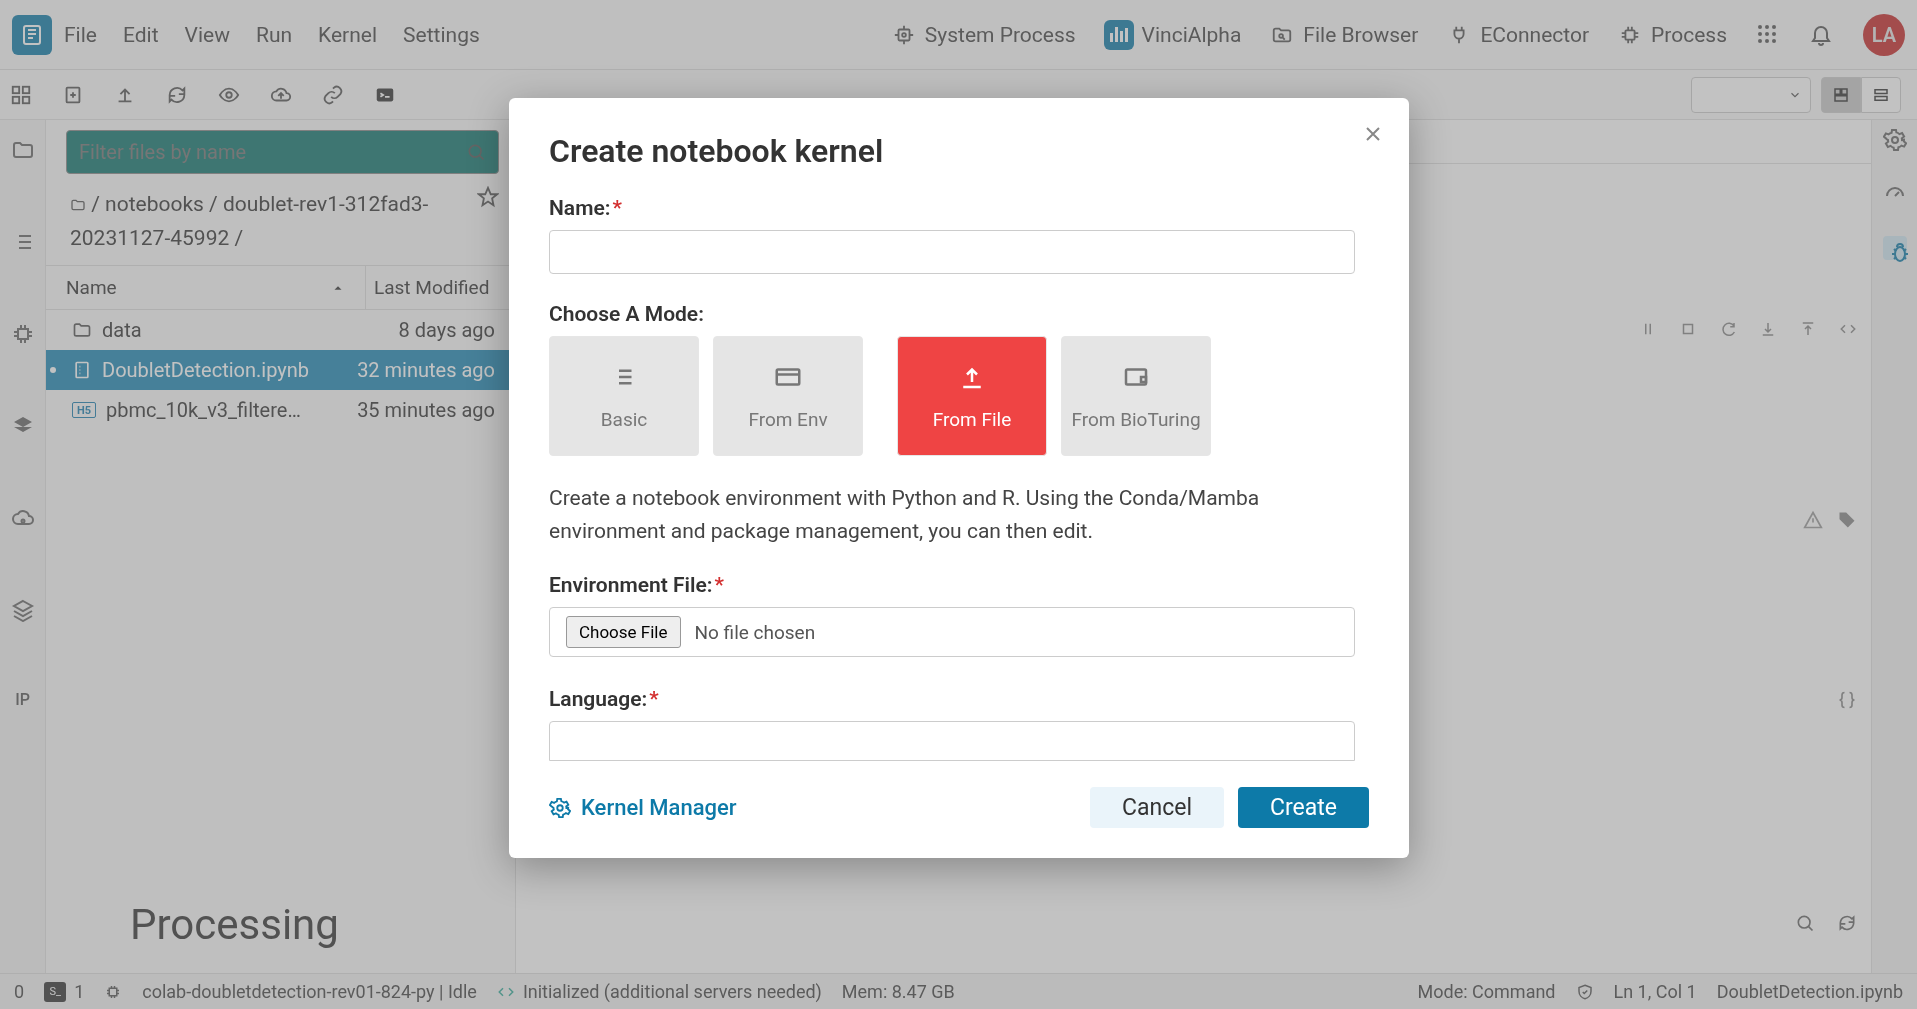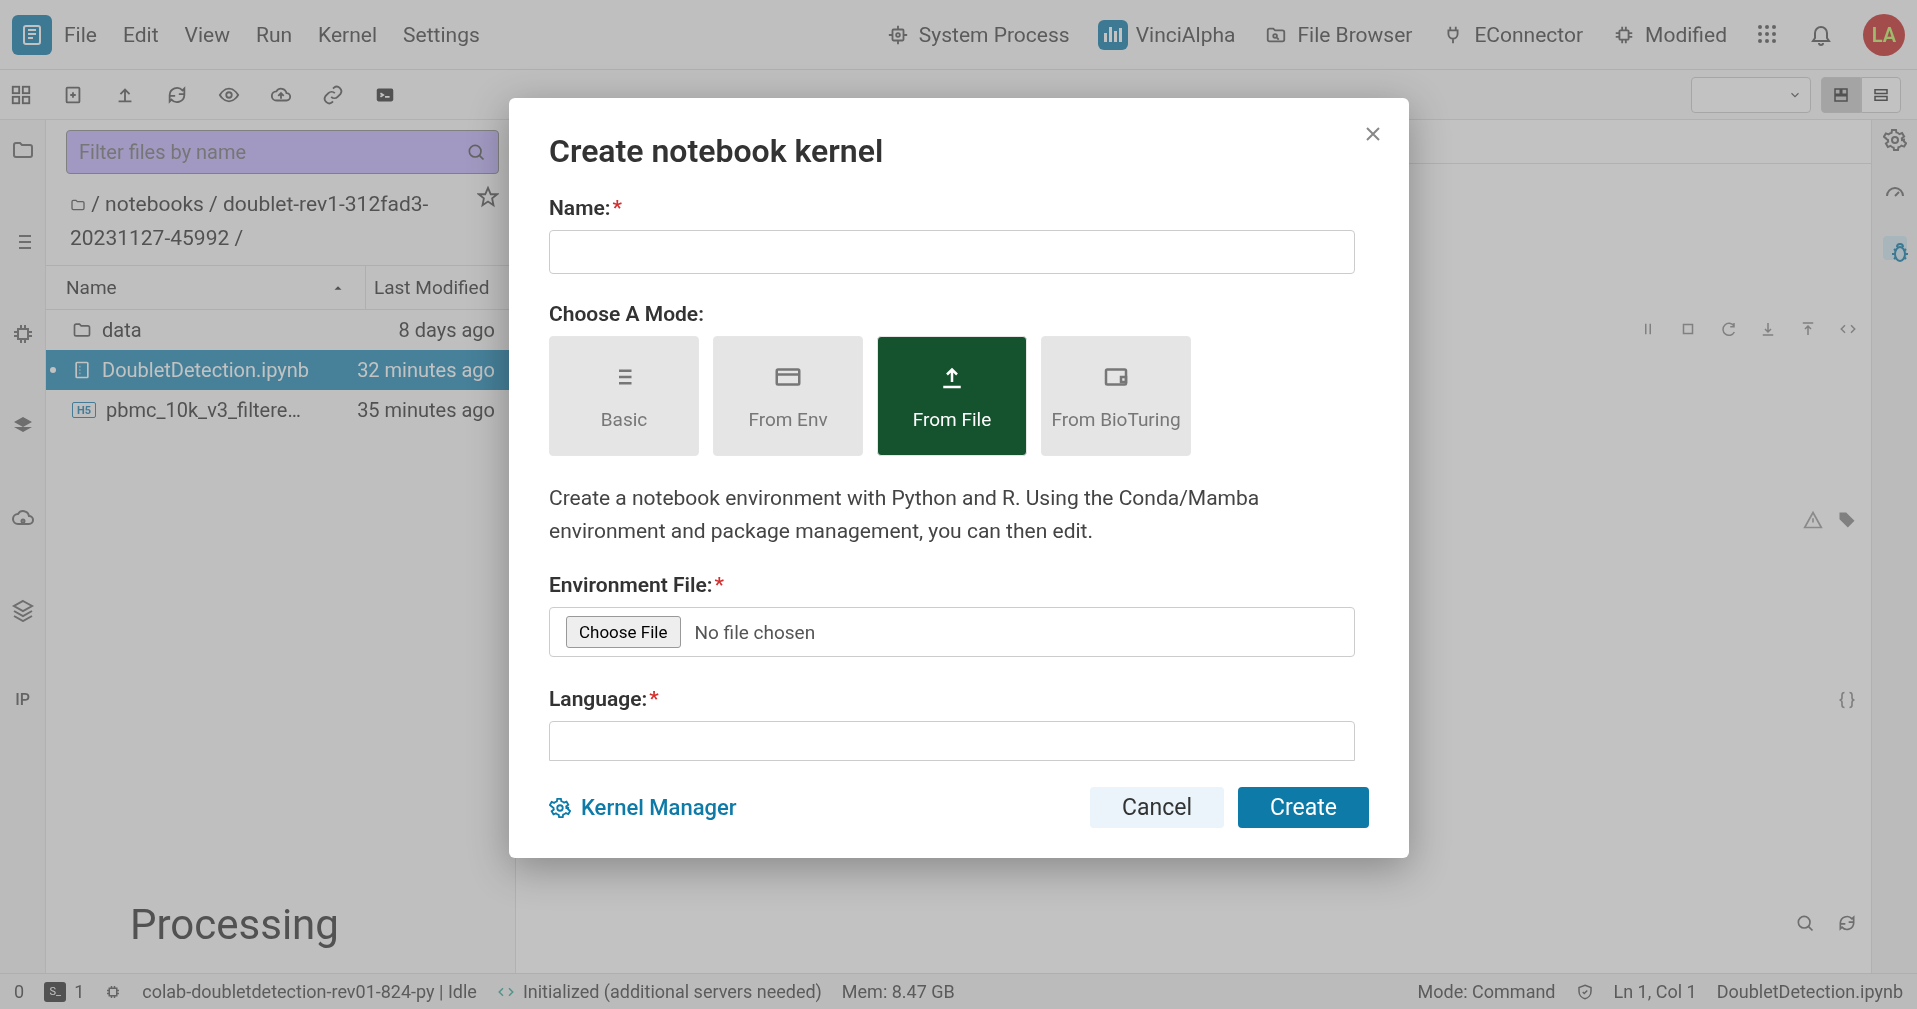--- a/index.html
+++ b/index.html
@@ -9,21 +9,21 @@
 .menubar { height:70px; display:flex; align-items:center; padding:0 12px; border-bottom:1px solid #ddd; background:#fafafa; }
 .logo-box { width:40px; height:40px; background:#0d7aa8; border-radius:6px; display:flex; align-items:center; justify-content:center; color:#fff; font-size:11px; font-weight:700; margin-right:12px; }
 .menu-items { display:flex; gap:26px; }
 .menu-items span { font-size:21px; color:#444; cursor:pointer; }
 .menubar-right { margin-left:auto; display:flex; align-items:center; gap:28px; }
 .topnav-item { display:flex; align-items:center; gap:8px; font-size:21px; color:#444; cursor:pointer; }
 .topnav-item .icn { width:26px; height:26px; display:flex; align-items:center; justify-content:center; color:#555; }
 .vinci-icon { width:30px; height:30px; background:#0d7aa8; border-radius:6px; display:flex; align-items:center; justify-content:center; }
 .vinci-icon .bars { display:flex; gap:2px; align-items:flex-end; }
 .vinci-icon .bars span { width:3px; background:#fff; }
-.avatar { width:42px; height:42px; border-radius:50%; background:#c62828; color:#bef264; display:flex; align-items:center; justify-content:center; font-size:20px; font-weight:600; }
+.avatar { width:42px; height:42px; border-radius:50%; background:#c62828; color:#e5e5e5; display:flex; align-items:center; justify-content:center; font-size:20px; font-weight:600; }
 .bell-icon,.grid9-icon { width:26px; height:26px; color:#555; }
 
 
 .toolbar { height:50px; display:flex; align-items:center; padding:0 10px; gap:30px; border-bottom:1px solid #e0e0e0; background:#fafafa; }
 .tb-icn { width:22px; height:22px; color:#555; }
 .toolbar .spacer { flex:1; }
 .toolbar .right-group { display:flex; align-items:center; gap:10px; margin-right:6px; }
 .kernel-select { height:36px; width:120px; border:1px solid #ccc; border-radius:4px; background:#fff; display:flex; align-items:center; justify-content:flex-end; padding:0 8px; }
 .view-toggle { display:flex; }
 .view-toggle .vt { width:40px; height:36px; border:1px solid #ccc; display:flex; align-items:center; justify-content:center; }
@@ -33,21 +33,21 @@
 
 .main { position:absolute; top:120px; bottom:36px; left:0; right:0; background:#fafafa; }
 
 
 .rail { position:absolute; left:0; top:0; bottom:0; width:46px; background:#f3f3f3; border-right:1px solid #e0e0e0; display:flex; flex-direction:column; align-items:center; padding-top:18px; gap:68px; }
 .rail .ricn { width:24px; height:24px; color:#666; }
 .rail .ip { font-size:16px; color:#555; font-weight:500; }
 
 
 .filepanel { position:absolute; left:46px; top:0; bottom:0; width:470px; border-right:1px solid #e0e0e0; background:#fafafa; display:flex; flex-direction:column; }
-.filter-box { margin:10px 16px 8px 20px; height:44px; border:1px solid #888; border-radius:4px; display:flex; align-items:center; padding:0 12px; background:#c4b5fd; }
+.filter-box { margin:10px 16px 8px 20px; height:44px; border:1px solid #888; border-radius:4px; display:flex; align-items:center; padding:0 12px; background:#0f766e; }
 .filter-box input { flex:1; border:none; outline:none; font-size:20px; background:transparent; }
 .filter-box .srch { width:20px; height:20px; color:#555; }
 .breadcrumb { padding:6px 20px 10px 24px; font-size:21px; color:#333; line-height:1.6; position:relative; }
 .breadcrumb .star { position:absolute; right:16px; top:4px; width:22px; height:22px; color:#555; }
 .filehdr { display:flex; border-top:1px solid #ddd; border-bottom:1px solid #ddd; font-size:19px; color:#333; }
 .filehdr .col-name { flex:1; padding:10px 20px; display:flex; align-items:center; justify-content:space-between; }
 .filehdr .col-mod { width:150px; padding:10px 8px; border-left:1px solid #ddd; }
 .file-row { display:flex; align-items:center; padding:8px 14px; font-size:20px; color:#333; gap:10px; }
 .file-row.sel { background:#1e88b5; color:#fff; position:relative; }
 .file-row.sel::before { content:""; position:absolute; left:4px; width:6px; height:6px; background:#fff; border-radius:50%; }
@@ -85,21 +85,21 @@
 .modal .close { position:absolute; right:24px; top:24px; width:24px; height:24px; color:#888; cursor:pointer; }
 .modal h1 { font-size:32px; font-weight:600; color:#333; margin-bottom:26px; }
 .modal .scrollzone { max-height:620px; overflow-y:auto; padding-right:14px; }
 .modal .scrollzone::-webkit-scrollbar { width:8px; }
 .modal .scrollzone::-webkit-scrollbar-thumb { background:#bbb; border-radius:4px; }
 .fld-label { font-size:21px; font-weight:600; color:#333; margin-bottom:10px; }
 .req { color:#d32f2f; margin-left:2px; }
 .txtinput { width:100%; height:44px; border:1px solid #ccc; border-radius:4px; padding:0 12px; font-size:18px; margin-bottom:28px; }
 .mode-grid { display:flex; gap:14px; margin-bottom:26px; }
 .mode-card { width:150px; height:120px; border:1px solid #e6e6e6; border-radius:4px; background:#e5e5e5; display:flex; flex-direction:column; align-items:center; justify-content:center; gap:16px; cursor:pointer; }
-.mode-card.active { background:#14532d; color:#fff; }
+.mode-card.active { background:#ef4444; color:#fff;margin-left:20px; }
 .mode-card .micn { width:30px; height:30px; }
 .mode-card .mlbl { font-size:19px; color:#777; }
 .mode-card.active .mlbl { color:#fff; }
 .mode-desc { font-size:21px; color:#444; line-height:1.55; margin-bottom:26px; }
 .filepick { width:100%; height:50px; border:1px solid #ccc; border-radius:4px; display:flex; align-items:center; padding:0 16px; gap:14px; margin-bottom:30px; }
 .filepick button { height:32px; padding:0 12px; border:1px solid #999; border-radius:3px; background:#eee; font-size:17px; cursor:pointer; }
 .filepick span { font-size:19px; color:#555; }
 .lang-input { width:100%; height:40px; border:1px solid #ccc; border-radius:4px 4px 0 0; margin-top:10px; }
 .modal-footer { display:flex; align-items:center; margin-top:26px; }
 .km-link { display:flex; align-items:center; gap:10px; color:#0d7aa8; font-size:22px; font-weight:500; cursor:pointer; }
@@ -173,21 +173,21 @@
         </span>
       <span>EConnector</span>
     </div>
     <div class="topnav-item">
       <span class="icn">
           <svg viewBox="0 0 24 24" width="22" height="22" fill="none" stroke="currentColor" stroke-width="2">
             <rect x="7" y="7" width="10" height="10" rx="1"></rect>
             <path d="M10 3v4M14 3v4M10 17v4M14 17v4M3 10h4M3 14h4M17 10h4M17 14h4"></path>
           </svg>
         </span>
-      <span>Modified</span>
+      <span>Process</span>
     </div>
     <span class="grid9-icon">
         <svg viewBox="0 0 24 24" width="24" height="24" fill="currentColor">
           <circle cx="5" cy="5" r="2"></circle>
           <circle cx="12" cy="5" r="2"></circle>
           <circle cx="19" cy="5" r="2"></circle>
           <circle cx="5" cy="12" r="2"></circle>
           <circle cx="12" cy="12" r="2"></circle>
           <circle cx="19" cy="12" r="2"></circle>
           <circle cx="5" cy="19" r="2"></circle>

